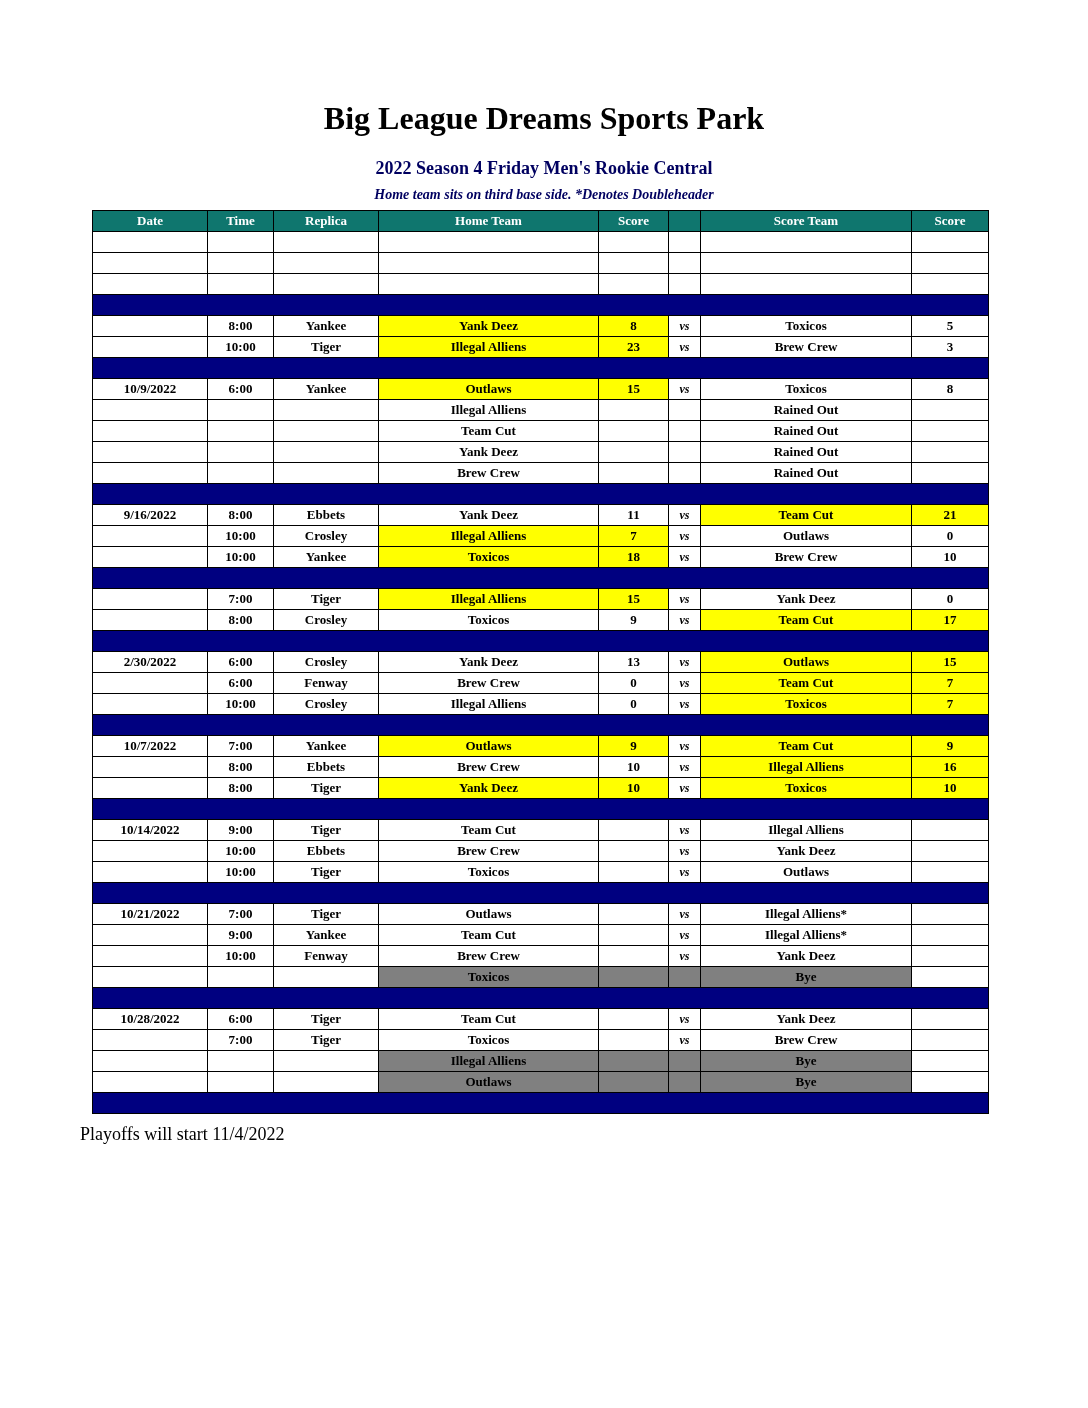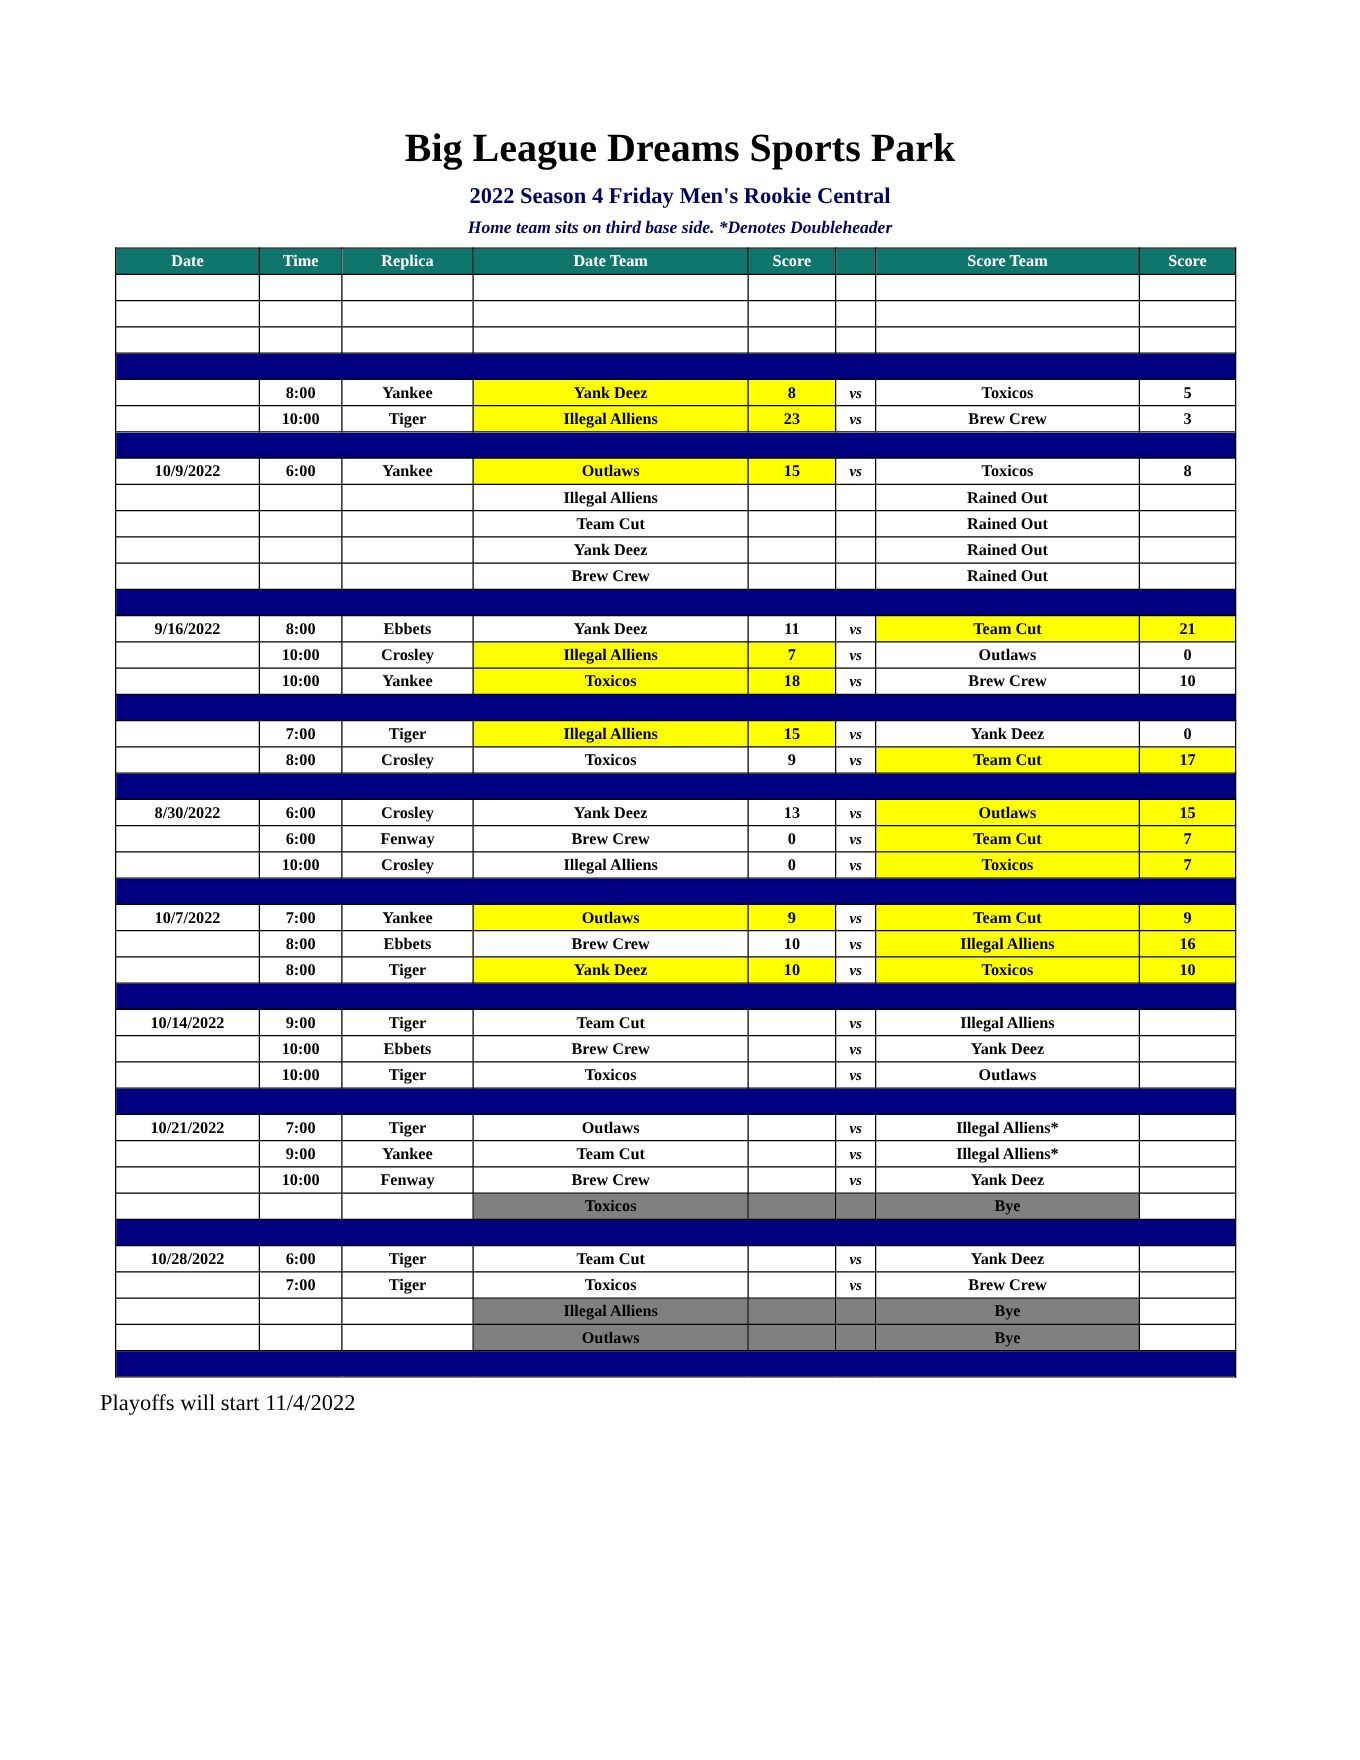--- a/index.html
+++ b/index.html
@@ -18,21 +18,21 @@
     text-align: center;
     font-weight: bold;
     font-size: 32px;
     color: #000000;
   }
   .page-subtitle {
     text-align: center;
     font-weight: bold;
     font-size: 18px;
     color: #000060;
-    margin-top: 9px;
+    margin-top: 21px;
   }
   .page-note {
     text-align: center;
     font-weight: bold;
     font-style: italic;
     font-size: 14px;
     color: #000060;
     margin-top: 8px;
   }
   table.schedule {
@@ -96,21 +96,21 @@
     <col class="c-score1">
     <col class="c-vs">
     <col class="c-away">
     <col class="c-score2">
   </colgroup>
   <thead>
     <tr>
       <th>Date</th>
       <th>Time</th>
       <th>Replica</th>
-      <th>Date Team</th>
+      <th>Home Team</th>
       <th>Score</th>
       <th></th>
       <th>Score Team</th>
       <th>Score</th>
     </tr>
   </thead>
   <tbody>
       <tr>
         <td></td>
         <td></td>
@@ -270,21 +270,21 @@
         <td>Toxicos</td>
         <td>9</td>
         <td class="vs-cell">vs</td>
         <td class="bg-yellow">Team Cut</td>
         <td class="bg-yellow">17</td>
       </tr>
       <tr class="sep-row">
         <td colspan="8"></td>
       </tr>
       <tr>
-        <td>8/30/2022</td>
+        <td>2/30/2022</td>
         <td>6:00</td>
         <td>Crosley</td>
         <td>Yank Deez</td>
         <td>13</td>
         <td class="vs-cell">vs</td>
         <td class="bg-yellow">Outlaws</td>
         <td class="bg-yellow">15</td>
       </tr>
       <tr>
         <td></td>

